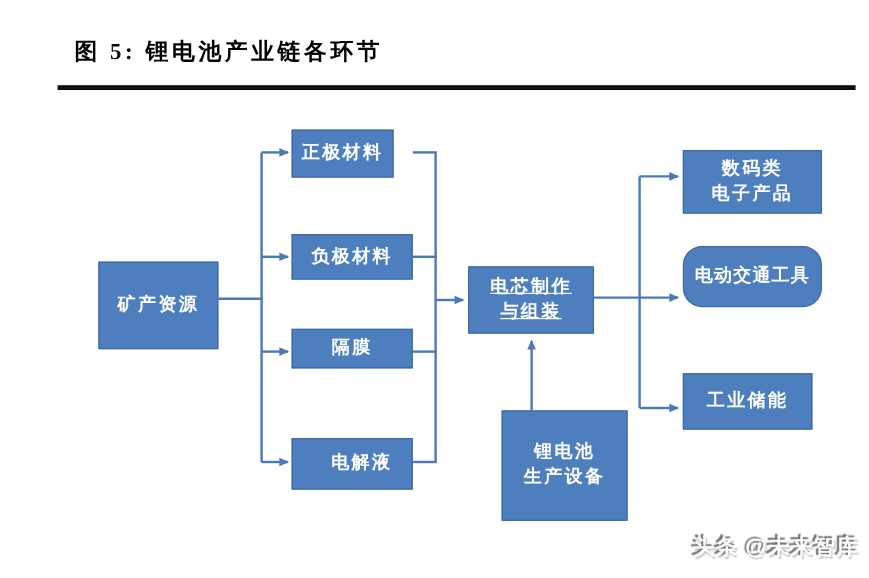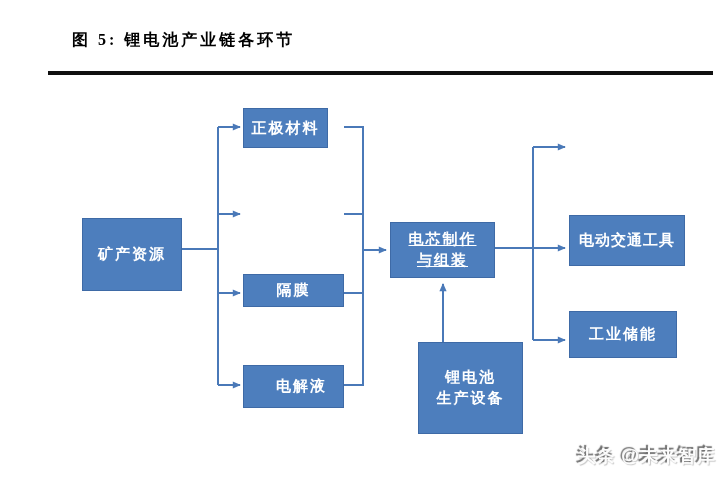--- a/index.html
+++ b/index.html
@@ -14,22 +14,22 @@
   html,body{margin:0;padding:0;}
   body{background:#ffffff;}
   .page{
     position:relative;
     width:724px;height:482px;
     background:#ffffff;
     overflow:hidden;
     font-family:"Liberation Serif","DejaVu Serif",serif;
   }
   .fig-title{
-    position:absolute;left:72px;top:30px;
-    font-size:16px;font-weight:bold;
+    position:absolute;left:62px;top:30px;
+    font-size:19px;font-weight:bold;
     letter-spacing:3px;
     color:var(--title-text);
     white-space:nowrap;
   }
   .title-divider{
     position:absolute;left:48px;top:71px;
     width:665px;height:4px;
     background:var(--divider);
   }
   .connector-layer{
@@ -99,31 +99,34 @@
     <line class="edge" x1="533" y1="248" x2="565" y2="248" marker-end="url(#arrow)"></line>
     <line class="edge" x1="533" y1="340" x2="565" y2="340" marker-end="url(#arrow)"></line>
 
     <line class="edge" x1="443" y1="342" x2="443" y2="284" marker-end="url(#arrow)"></line>
   </svg>
 
   <div class="node" style="left:82px;top:218px;width:100px;height:73px;">矿产资源</div>
 
   <div class="node" style="left:243px;top:108px;width:85px;height:40px;">正极材料</div>
 
+  <div class="node" style="left:243px;top:195px;width:101px;height:38px;">负极材料</div>
 
   <div class="node" style="left:243px;top:274px;width:101px;height:33px;">隔膜</div>
 
   <div class="node" style="left:243px;top:365px;width:101px;height:43px;padding-left:16px;">电解液</div>
 
   <div class="node" style="left:390px;top:222px;width:105px;height:56px;text-decoration:underline;">电芯制作
 与组装</div>
 
   <div class="node" style="left:390px;top:342px;width:105px;height:92px;margin-left:28px;">锂电池
 生产设备</div>
 
+  <div class="node" style="left:569px;top:125px;width:116px;height:53px;">数码类
+电子产品</div>
 
-  <div class="node" style="left:569px;top:215px;width:116px;height:51px;letter-spacing:1px;">电动交通工具</div>
+  <div class="node" style="left:569px;top:205px;width:116px;height:51px;letter-spacing:1px;border-radius:16px;">电动交通工具</div>
 
   <div class="node" style="left:569px;top:311px;width:108px;height:47px;">工业储能</div>
 
   <div class="watermark">头条 @未来智库</div>
 
 </div>
 
 </body></html>

